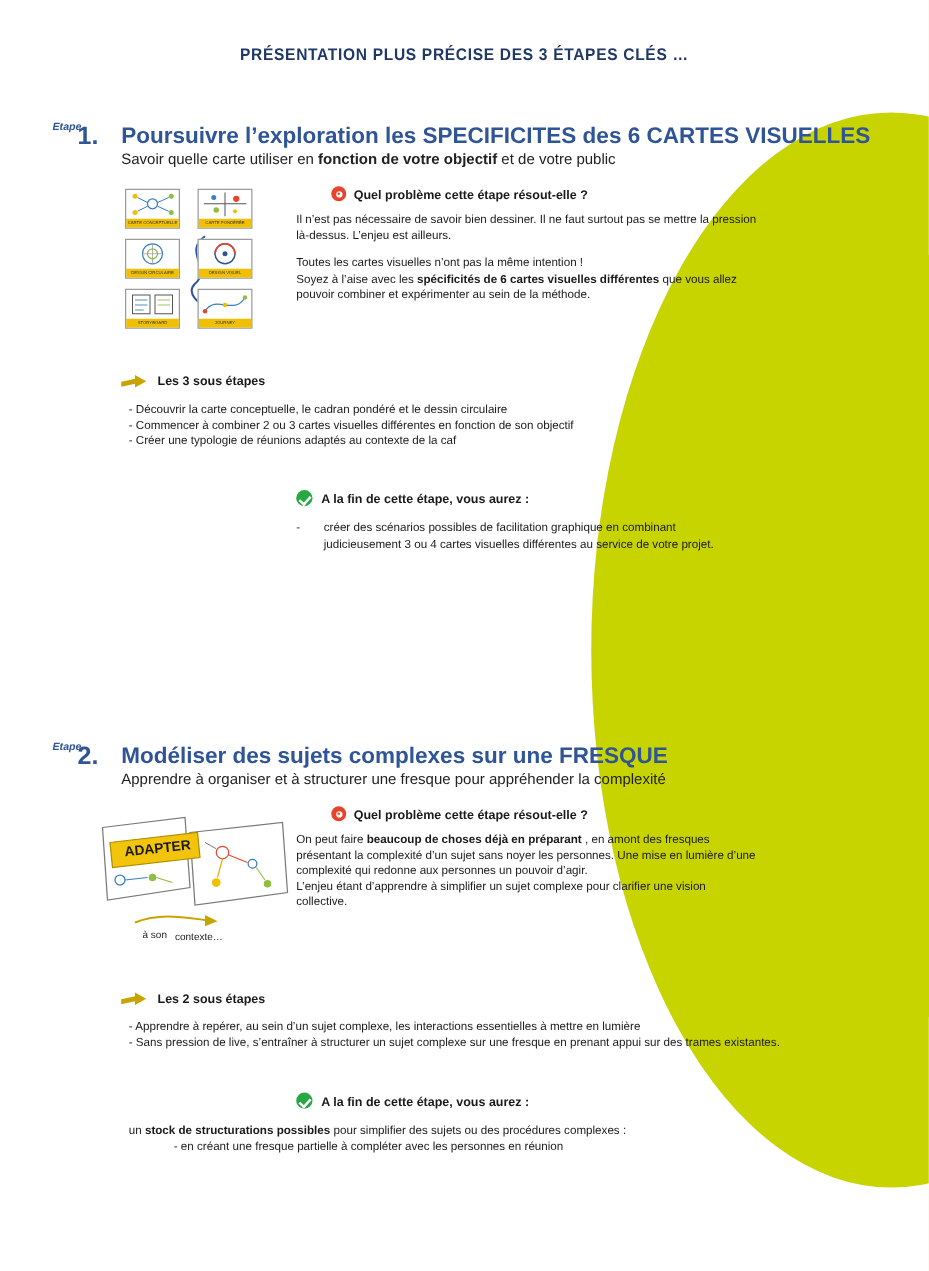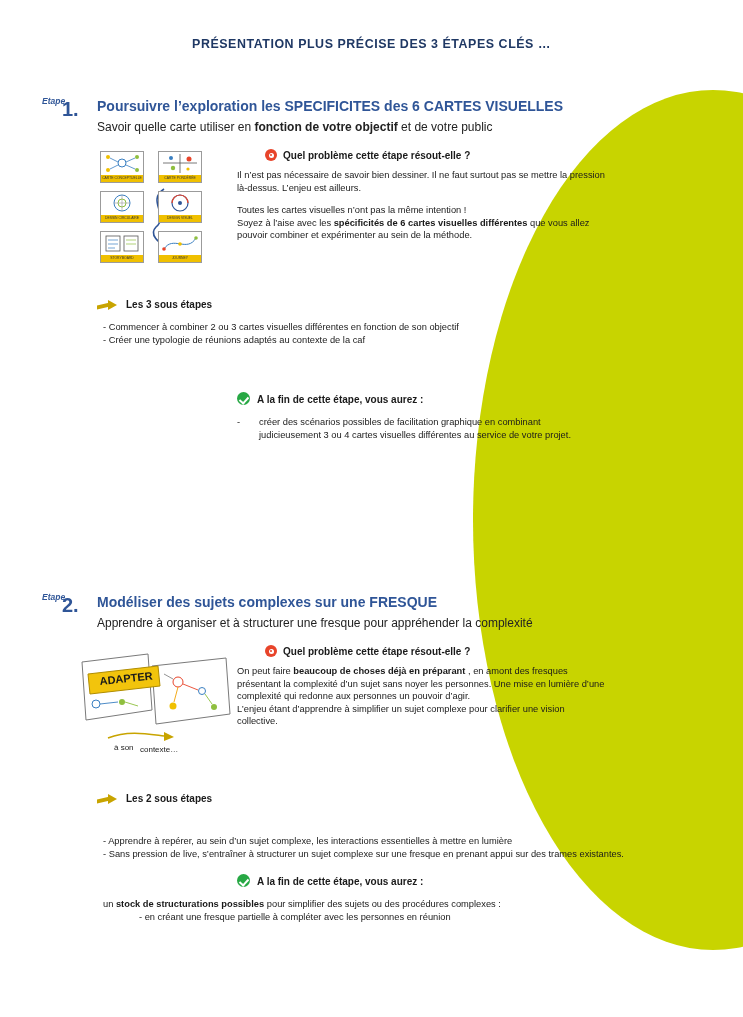--- a/index.html
+++ b/index.html
@@ -83,21 +83,21 @@
     top: 2px;
     font-size: 20px;
     font-weight: bold;
     color: #2f5597;
   }
 
   .step-title {
     position: absolute;
     left: 97px;
     top: 2px;
-    font-size: 14px;
+    font-size: 18px;
     font-weight: bold;
     color: #2f5597;
   }
   .step-subtitle {
     position: absolute;
     left: 97px;
     top: 24px;
     font-size: 12px;
     color: #222;
   }
@@ -384,20 +384,21 @@
 
     <div class="prob-body" style="left:237px; top:73px; width:377px;">
       <p>Il n’est pas nécessaire de savoir bien dessiner. Il ne faut surtout pas se mettre la pression là-dessus. L’enjeu est ailleurs.</p>
       <p><span>Toutes les cartes visuelles n’ont pas la même intention !</span><br>Soyez à l’aise avec les <b>spécificités de 6 cartes visuelles différentes</b> que vous allez pouvoir combiner et expérimenter au sein de la méthode.</p>
     </div>
 
     <div class="substep-head" style="left:97px; top:202px;">
       <span class="arrow-icon"><span class="shaft"></span><span class="head"></span></span><span>Les 3 sous étapes</span>
     </div>
     <div class="substep-list" style="left:103px; top:225px; width:520px;">
+      <div>- Découvrir la carte conceptuelle, le cadran pondéré et le dessin circulaire</div>
       <div>- Commencer à combiner 2 ou 3 cartes visuelles différentes en fonction de son objectif</div>
       <div>- Créer une typologie de réunions adaptés au contexte de la caf</div>
     </div>
 
     <div class="outcome-head" style="left:237px; top:296px;">
       <span class="check-icon"></span><span>A la fin de cette étape, vous aurez :</span>
     </div>
     <div class="outcome-body" style="left:237px; top:320px; width:360px;">
       <div class="outcome-row">
         <span class="outcome-dash">-</span>
@@ -454,21 +455,21 @@
       <span class="target-icon"></span><span>Quel problème cette étape résout-elle ?</span>
     </div>
 
     <div class="prob-body" style="left:237px; top:73px; width:370px;">
       <p>On peut faire <b>beaucoup de choses déjà en préparant</b> , en amont des fresques présentant la complexité d’un sujet sans noyer les personnes. Une mise en lumière d’une complexité qui redonne aux personnes un pouvoir d’agir.<br><span>L’enjeu étant d’apprendre à simplifier un sujet complexe pour clarifier une vision collective.</span></p>
     </div>
 
     <div class="substep-head" style="left:97px; top:200px;">
       <span class="arrow-icon"><span class="shaft"></span><span class="head"></span></span><span>Les 2 sous étapes</span>
     </div>
-    <div class="substep-list" style="left:103px; top:223px; width:535px;margin-top:20px;">
+    <div class="substep-list" style="left:103px; top:223px; width:535px;">
       <div>- Apprendre à repérer, au sein d’un sujet complexe, les interactions essentielles à mettre en lumière</div>
       <div>- Sans pression de live, s’entraîner à structurer un sujet complexe sur une fresque en prenant appui sur des trames existantes.</div>
     </div>
 
     <div class="outcome-head" style="left:237px; top:282px;">
       <span class="check-icon"></span><span>A la fin de cette étape, vous aurez :</span>
     </div>
     <div class="outcome-body" style="left:103px; top:306px; width:540px;">
       <div><span>un </span><b>stock de structurations possibles</b><span> pour simplifier des sujets ou des procédures complexes :</span></div>
       <div class="sub-indent">- en créant une fresque partielle à compléter avec les personnes en réunion</div>

